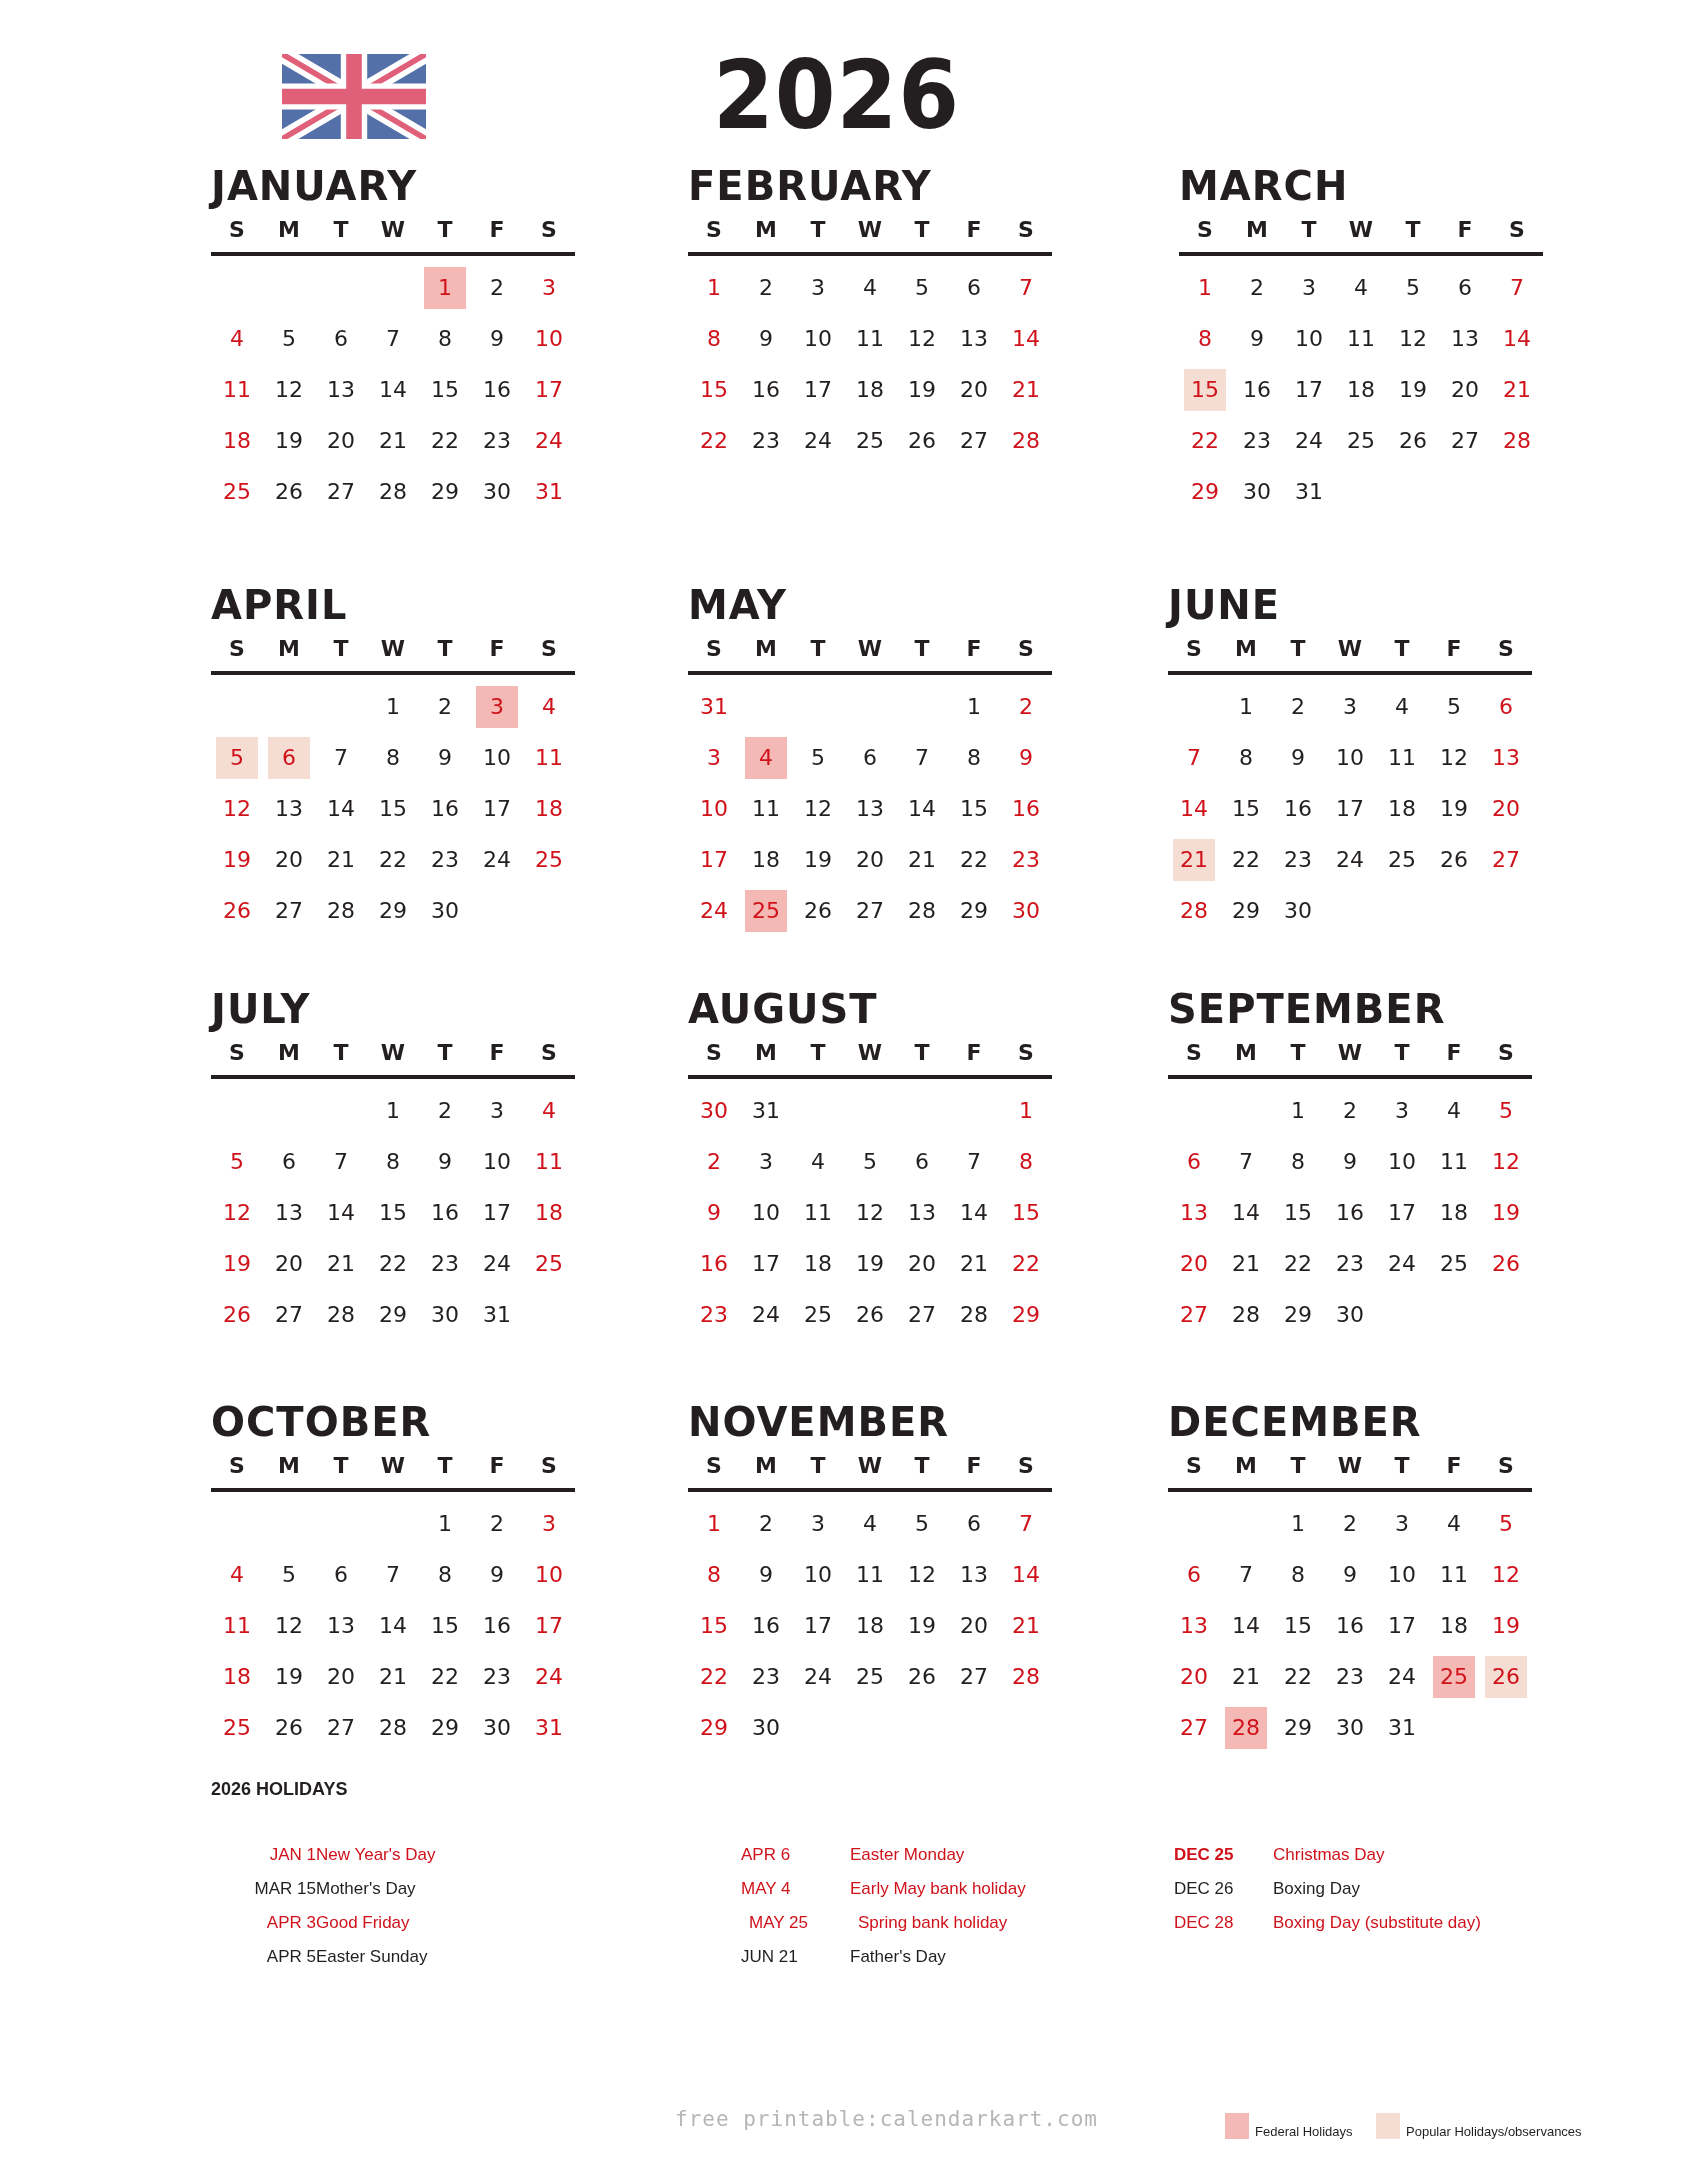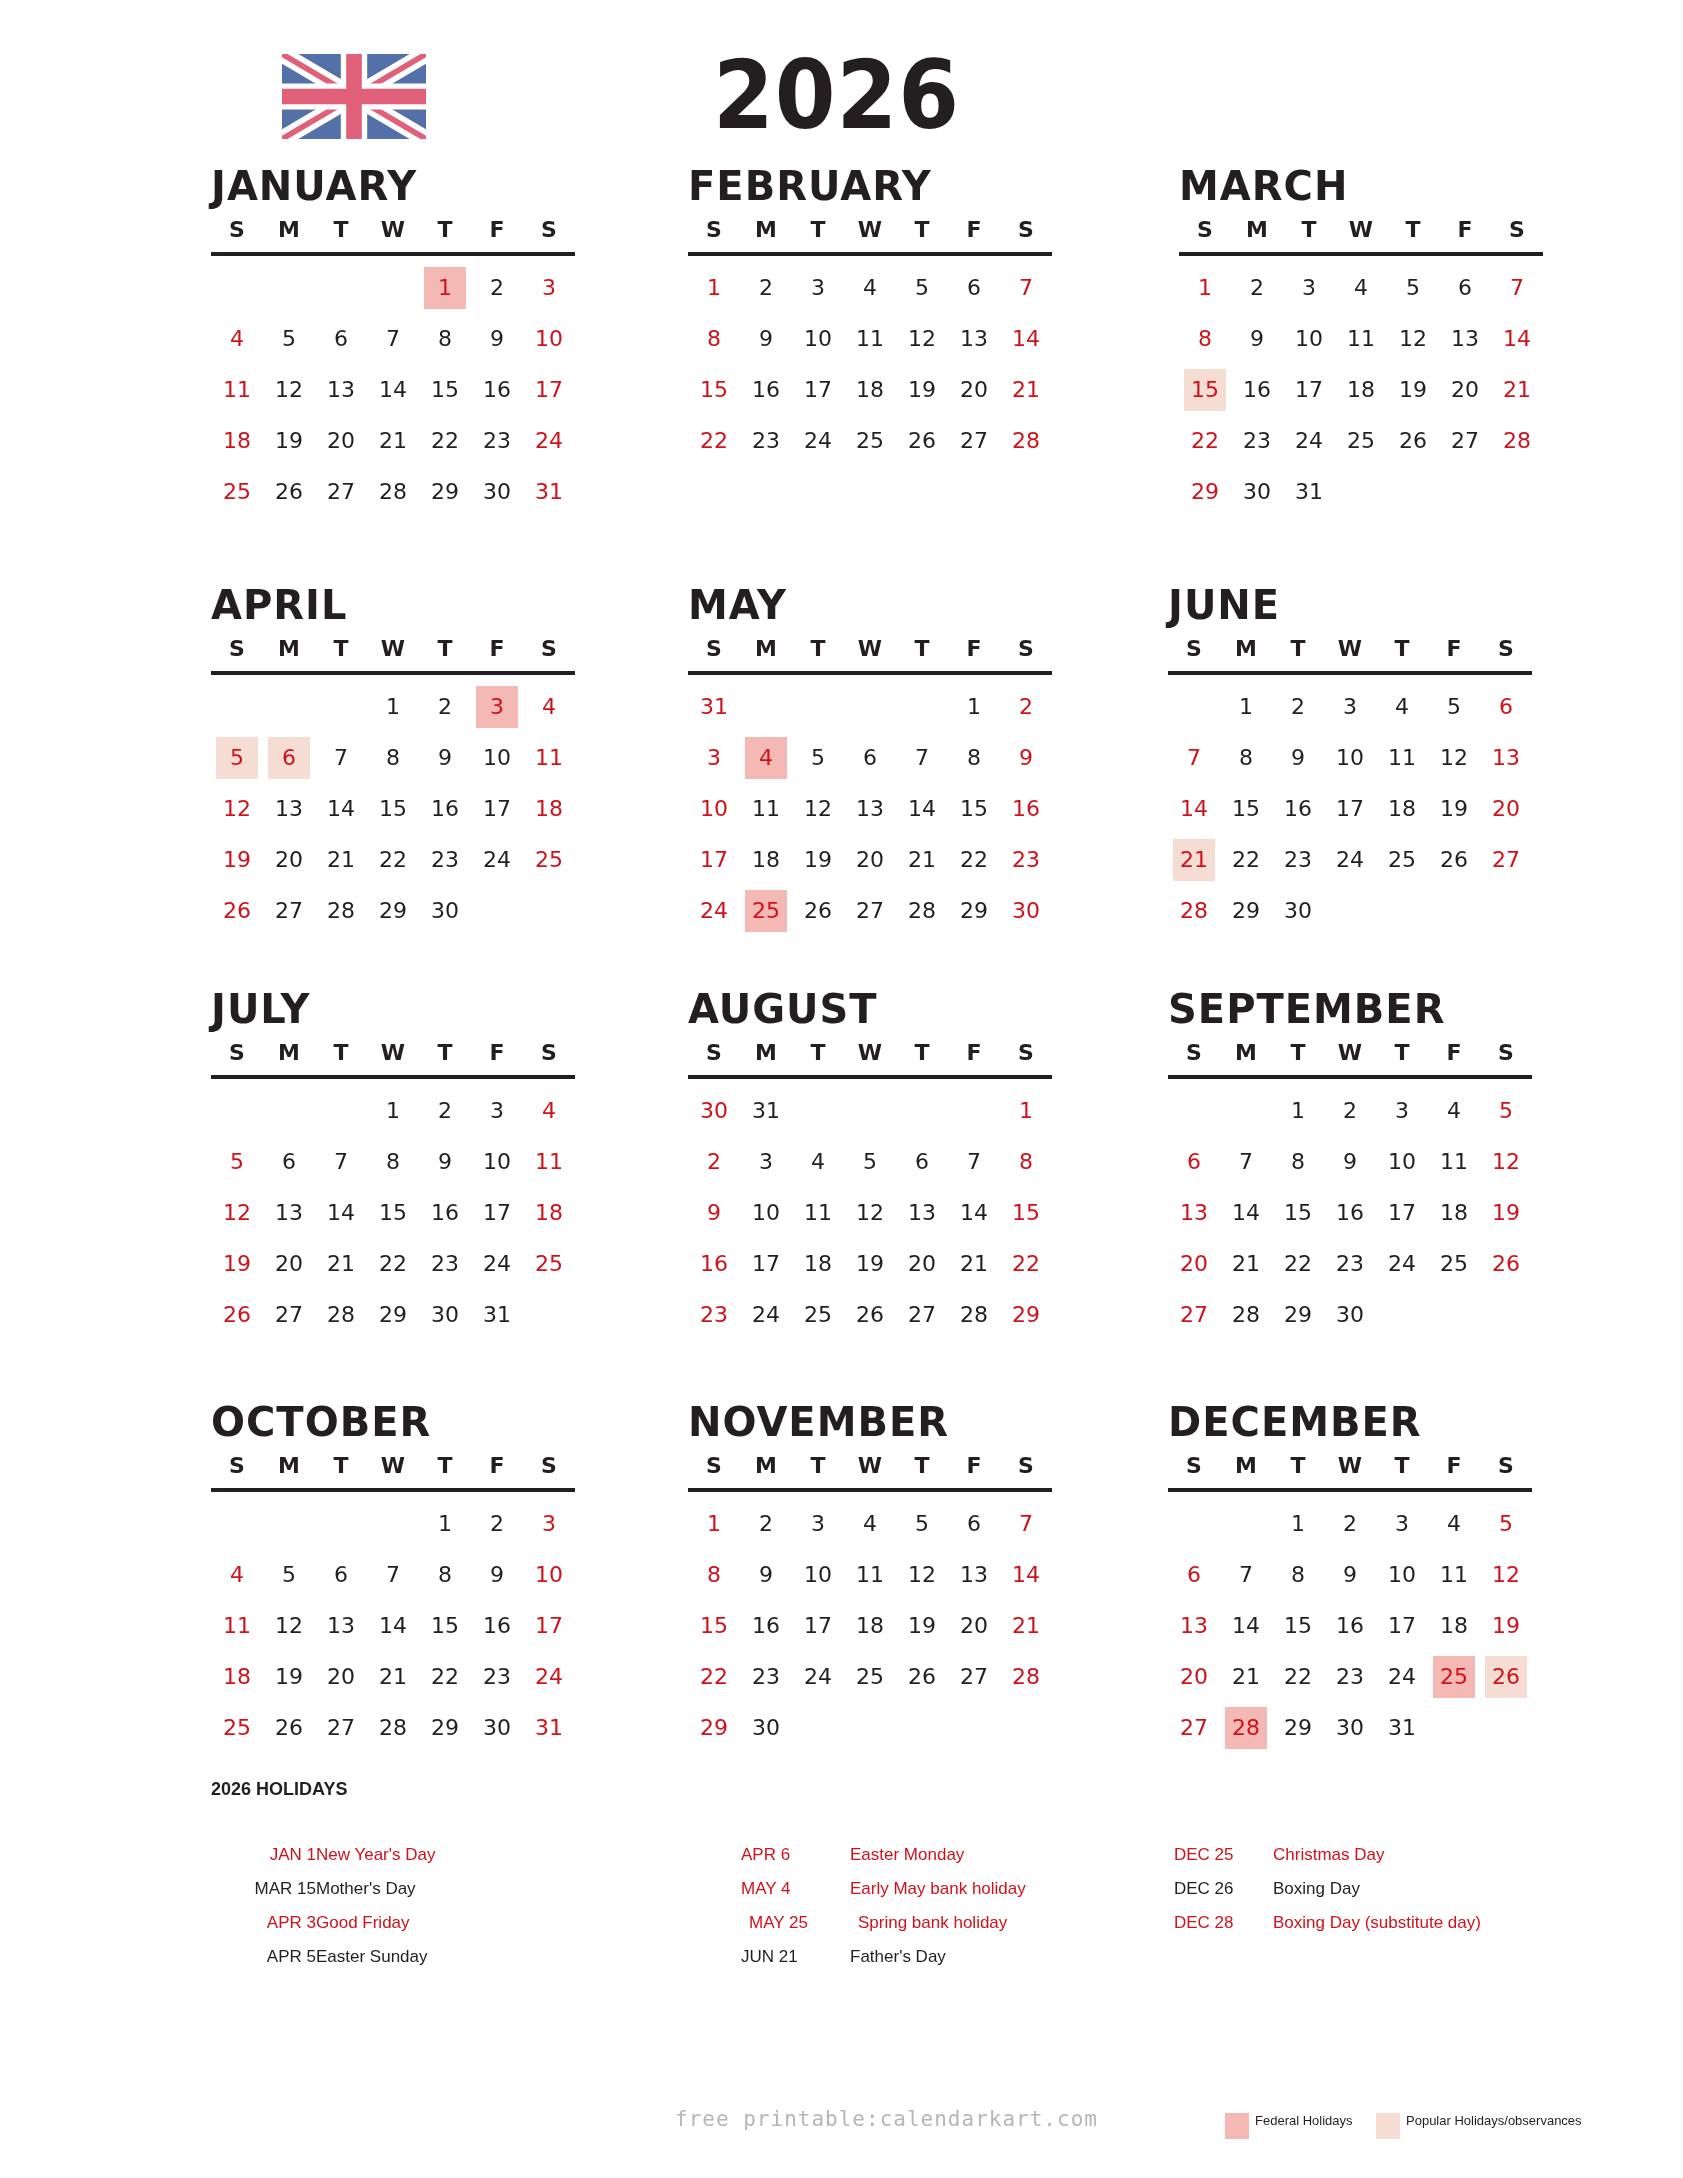--- a/index.html
+++ b/index.html
@@ -31,21 +31,21 @@
   .holidays-title { position: absolute; left: 211px; top: 1779px; font-family: "Liberation Sans", sans-serif;
                     font-weight: bold; font-size: 18px; color: #231f20; }
   .hcol { position: absolute; top: 1838px; }
   .hrow { display: flex; height: 34px; align-items: center; font-family: "Liberation Sans", sans-serif; font-size: 17px; }
   .hrow .hdate { width: 105px; }
   .hrow.federal { color: #d0121b; }
   .hrow.popular { color: #231f20; }
 
   .footer { position: absolute; left: 675px; top: 2107px; font-family: "DejaVu Sans Mono", monospace;
             font-size: 21px; color: #b6b6b6; letter-spacing: 1px; }
-  .legend { position: absolute; top: 2113px; display: flex; align-items: flex-start; padding-left: 7px; }
+  .legend { position: absolute; top: 2113px; display: flex; align-items: flex-end; padding-left: 7px; }
   .swatch { width: 24px; height: 26px; margin-right: 6px; }
   .legend-label { font-family: "Liberation Sans", sans-serif; font-size: 13px; color: #231f20; }
 </style>
 </head>
 <body>
 
 <svg class="flag" viewBox="0 0 60 36" preserveAspectRatio="none">
   <rect width="60" height="36" fill="#5470a8"></rect>
   <path d="M0,0 L60,36 M60,0 L0,36" stroke="#ffffff" stroke-width="7"></path>
   <path d="M0,0 L60,36 M60,0 L0,36" stroke="#e0607a" stroke-width="2.4"></path>
@@ -1531,21 +1531,21 @@
         <span class="hdate" style="width: 109px; margin-left: 8px;">MAY 25</span>
         <span>Spring bank holiday</span>
       </div>
       <div class="hrow popular">
         <span class="hdate" style="width: 109px;">JUN 21</span>
         <span>Father's Day</span>
       </div>
     </div>
     <div class="hcol" style="left: 1174px;">
       <div class="hrow federal">
-        <span class="hdate" style="width: 99px;">DEC 25</span>
+        <span class="hdate" style="width: 99px; font-weight: bold;">DEC 25</span>
         <span>Christmas Day</span>
       </div>
       <div class="hrow popular">
         <span class="hdate" style="width: 99px;">DEC 26</span>
         <span>Boxing Day</span>
       </div>
       <div class="hrow federal">
         <span class="hdate" style="width: 99px;">DEC 28</span>
         <span>Boxing Day (substitute day)</span>
       </div>

